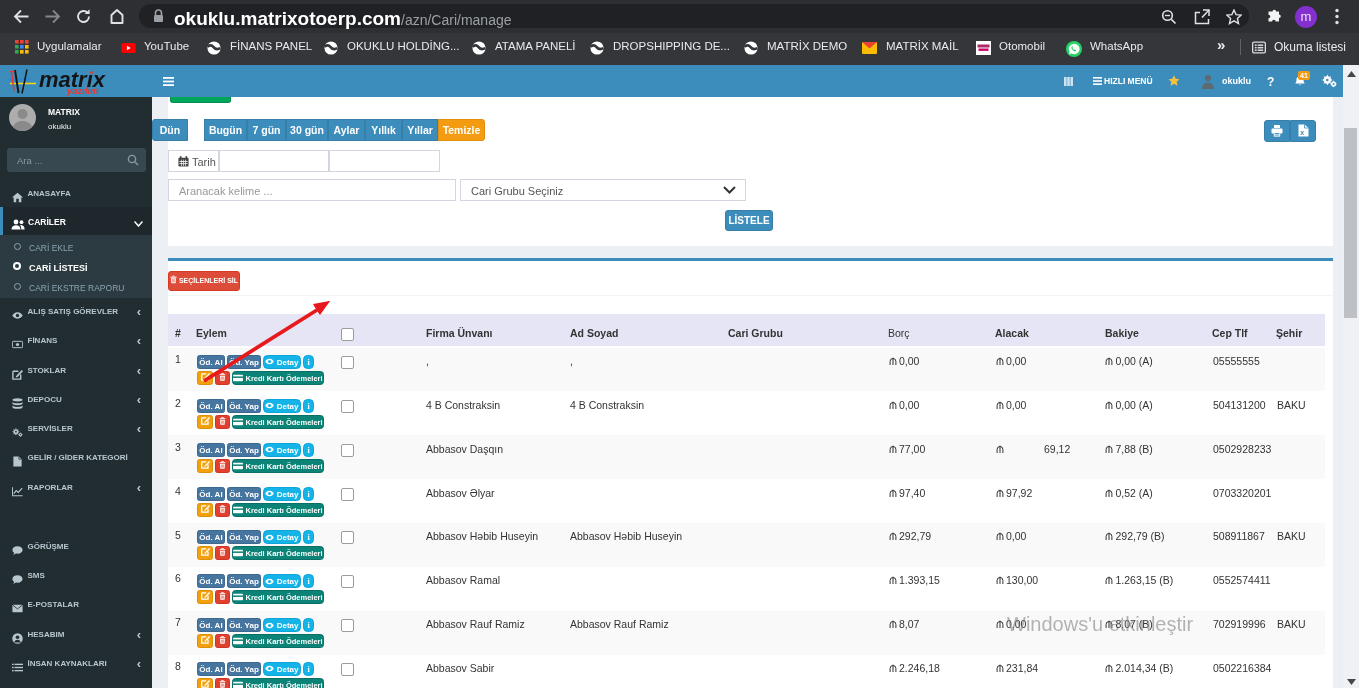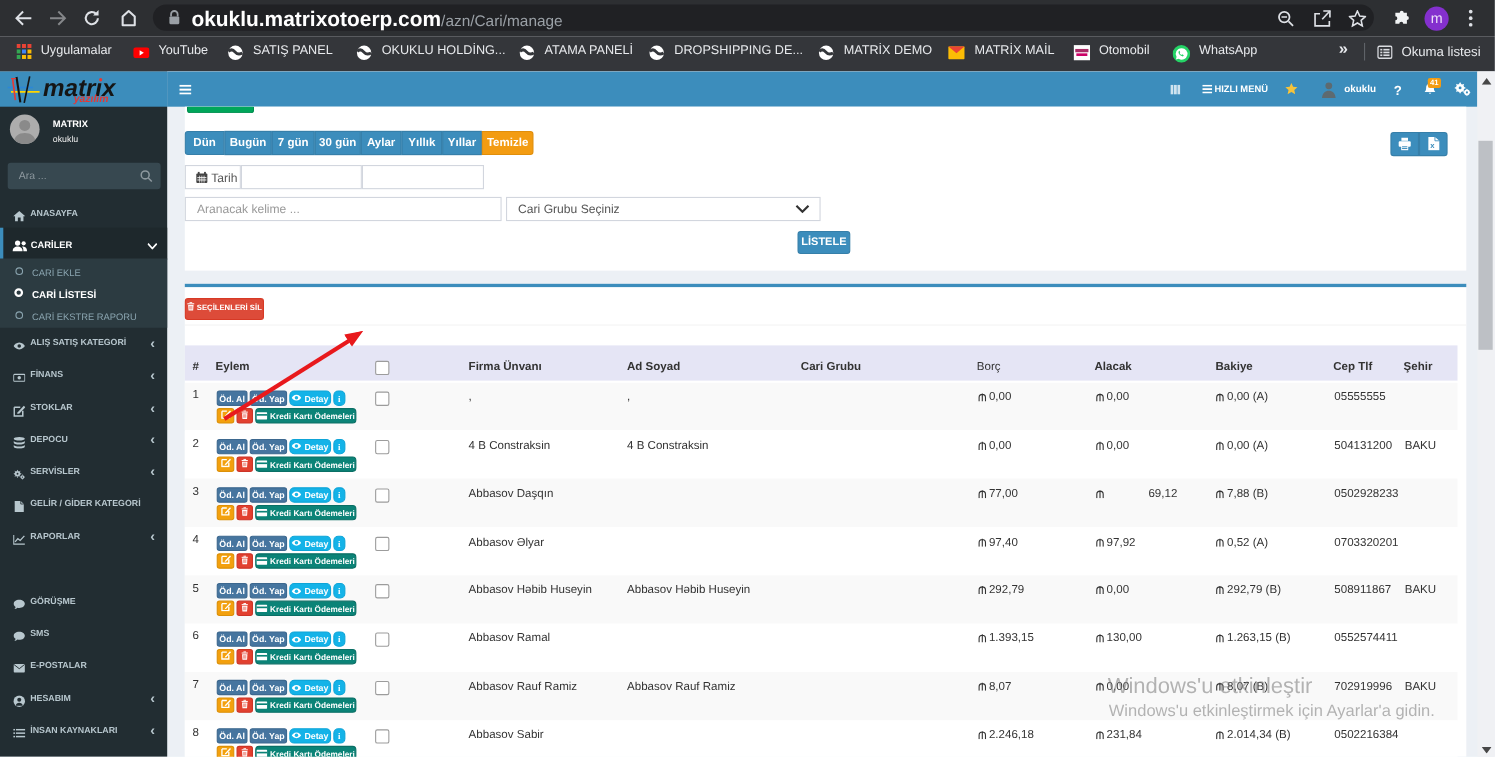--- a/index.html
+++ b/index.html
@@ -110,21 +110,21 @@
     <span class="bmlabel" style="left:37px">Uygulamalar</span>
     <svg style="position:absolute;left:121px;top:43px" width="15" height="10" viewBox="0 0 16 11">
       <rect width="16" height="11" rx="2.8" fill="#fd0000"></rect>
       <path d="M6.3 2.9 L10.5 5.5 L6.3 8.1 Z" fill="#fff"></path>
     </svg>
     <span class="bmlabel" style="left:144px">YouTube</span>
     <svg style="position:absolute;left:207px;top:41px" width="14" height="14" viewBox="0 0 16 16">
       <circle cx="8" cy="8" r="7.5" fill="#fff"></circle>
       <path d="M0.8 6.4 C3.5 4.2 5.6 4.7 7.5 7 C9.4 9.3 12.2 9.9 15.2 8.2" stroke="#35373b" stroke-width="3.1" fill="none"></path>
     </svg>
-    <span class="bmlabel" style="left:230px">SATIŞ PANEL</span>
+    <span class="bmlabel" style="left:230px">FİNANS PANEL</span>
     <svg style="position:absolute;left:324px;top:41px" width="14" height="14" viewBox="0 0 16 16">
       <circle cx="8" cy="8" r="7.5" fill="#fff"></circle>
       <path d="M0.8 6.4 C3.5 4.2 5.6 4.7 7.5 7 C9.4 9.3 12.2 9.9 15.2 8.2" stroke="#35373b" stroke-width="3.1" fill="none"></path>
     </svg>
     <span class="bmlabel" style="left:347px">OKUKLU HOLDİNG...</span>
     <svg style="position:absolute;left:472px;top:41px" width="14" height="14" viewBox="0 0 16 16">
       <circle cx="8" cy="8" r="7.5" fill="#fff"></circle>
       <path d="M0.8 6.4 C3.5 4.2 5.6 4.7 7.5 7 C9.4 9.3 12.2 9.9 15.2 8.2" stroke="#35373b" stroke-width="3.1" fill="none"></path>
     </svg>
     <span class="bmlabel" style="left:495px">ATAMA PANELİ</span>
@@ -273,21 +273,21 @@
         <span class="mic"><svg width="13" height="11" viewBox="0 0 13 11">
             <path d="M6.5 0 L13 5.5 H11 V11 H8 V7 H5 V11 H2 V5.5 H0 Z" fill="#b8c7ce"></path>
           </svg></span>
         <span class="mlabel">ANASAYFA</span>
       </div>
 <div class="mitem" style="top:296.8px">
         <span class="mic"><svg width="14" height="10" viewBox="0 0 14 10">
             <path d="M7 1 C3.5 1 1.2 3.8 0.5 5 C1.2 6.2 3.5 9 7 9 C10.5 9 12.8 6.2 13.5 5 C12.8 3.8 10.5 1 7 1 Z" fill="#b8c7ce"></path>
             <circle cx="7" cy="5" r="2.1" fill="#222d32"></circle>
           </svg></span>
-        <span class="mlabel">ALIŞ SATIŞ KATEGORİ</span>
+        <span class="mlabel">ALIŞ SATIŞ GÖREVLER</span>
         <span class="mchev">‹</span>
       </div>
 <div class="mitem" style="top:326.2px">
         <span class="mic"><svg width="14" height="10" viewBox="0 0 14 10">
             <rect x="0.5" y="1" width="13" height="8" rx="1" fill="none" stroke="#b8c7ce" stroke-width="1.2"></rect>
             <circle cx="7" cy="5" r="2" fill="#b8c7ce"></circle>
           </svg></span>
         <span class="mlabel">FİNANS</span>
         <span class="mchev">‹</span>
       </div>
@@ -377,21 +377,21 @@
             </g>
           </svg></span>
         <span class="mlabel">İNSAN KAYNAKLARI</span>
         <span class="mchev">‹</span>
       </div>
     </div>
 
 <div class="card" style="left:168px;top:97px;width:1165px;height:149px"></div>
 <div style="position:absolute;left:170px;top:97px;width:61px;height:6px;background:#00a65a;border:1px solid #008d4e;border-top:none;border-radius:0 0 3px 3px"></div>
 
-<span class="fbtn" style="left:168px;width:36px;border-radius:3px 0 0 3px">Dün</span>
+<span class="fbtn" style="left:152px;width:36px;border-radius:3px 0 0 3px">Dün</span>
 <span class="fbtn" style="left:204px;width:43px">Bugün</span>
 <span class="fbtn" style="left:247px;width:39px">7 gün</span>
 <span class="fbtn" style="left:286px;width:42px">30 gün</span>
 <span class="fbtn" style="left:328px;width:37px">Aylar</span>
 <span class="fbtn" style="left:365px;width:37px">Yıllık</span>
 <span class="fbtn" style="left:402px;width:36px">Yıllar</span>
 <span class="fbtn" style="left:438px;width:47px;background:#f39c12;border-color:#e08e0b;border-radius:0 3px 3px 0">Temizle</span>
 
 <div class="inp" style="left:168px;top:150px;width:51px;height:22px;background:#fff"></div>
 <svg style="position:absolute;left:178px;top:156px" width="11" height="11" viewBox="0 0 12 12">
@@ -806,21 +806,20 @@
       <span class="ct" style="left:1045px;top:7.4px">0502216384</span>
     </div>
 
 <svg style="position:absolute;left:195px;top:292px" width="145" height="95" viewBox="0 0 145 95">
 <path d="M9 89 L122 18" stroke="#e8191c" stroke-width="3.8"></path>
 <path d="M135 9 L125 23 L118 12 Z" fill="#e8191c"></path>
 <path d="M135 9 L118.6 13 L124.4 22.2 Z" fill="#e8191c"></path>
 </svg>
 
 <span style="position:absolute;left:1007px;top:613px;font:400 20px 'Liberation Sans',sans-serif;color:#808080;opacity:0.58">Windows'u etkinleştir</span>
-<span style="position:absolute;left:1008px;top:638px;font:400 15px 'Liberation Sans',sans-serif;color:#808080;opacity:0.58">Windows'u etkinleştirmek için Ayarlar'a gidin.</span>
 
 <div style="position:absolute;left:1343px;top:65px;width:16px;height:623px;background:#f0f1f4"></div>
 <svg style="position:absolute;left:1347px;top:71px" width="9" height="6" viewBox="0 0 9 6">
       <path d="M4.5 0 L9 6 H0 Z" fill="#474747"></path>
     </svg>
 <div style="position:absolute;left:1344px;top:128px;width:13px;height:190px;background:#bdc0c5"></div>
 <svg style="position:absolute;left:1347px;top:679px" width="9" height="6" viewBox="0 0 9 6">
       <path d="M4.5 6 L9 0 H0 Z" fill="#474747"></path>
     </svg>
 

